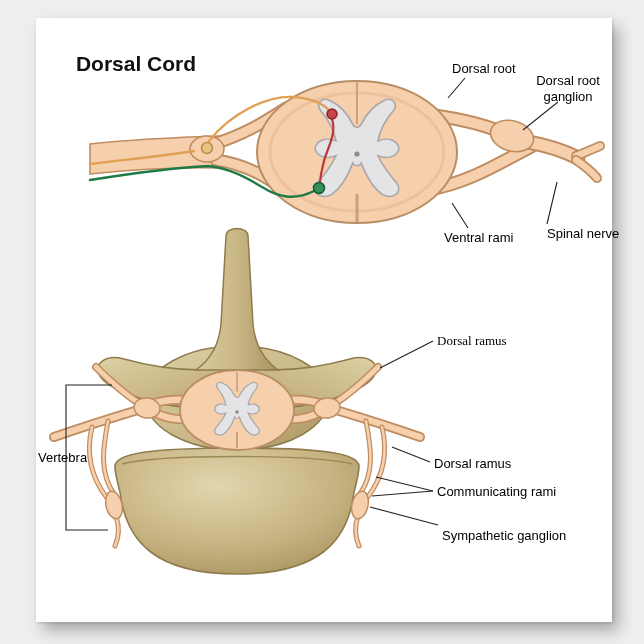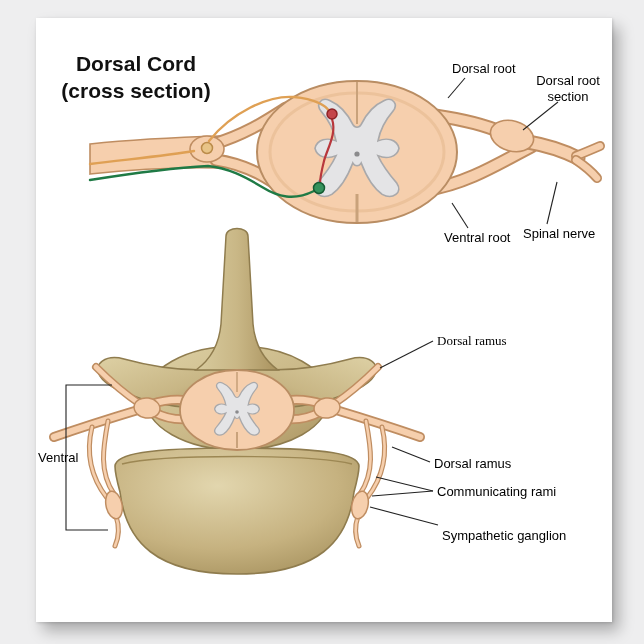--- a/index.html
+++ b/index.html
@@ -173,37 +173,36 @@
       <path d="M76,367 L30,367 L30,512 L72,512"></path>
       <path d="M394,444 L356,429"></path>
       <path d="M397,473 L340,459"></path>
       <path d="M397,473 L336,478"></path>
       <path d="M402,507 L334,489"></path>
     </g>
   </svg>
 
   <div class="title">
     <div>Dorsal Cord</div>
-    <div>(cross section)</div>
   </div>
 
   <div class="lbl" style="left:416px;top:43px;">Dorsal root</div>
 
   <div class="lbl center" style="left:490px;top:55px;width:84px;">
     <div>Dorsal root</div>
-    <div>section</div>
+    <div>ganglion</div>
   </div>
 
-  <div class="lbl" style="left:408px;top:212px;">Ventral root</div>
-
-  <div class="lbl" style="left:487px;top:208px;">Spinal nerve</div>
+  <div class="lbl" style="left:408px;top:212px;">Ventral rami</div>
+
+  <div class="lbl" style="left:511px;top:208px;">Spinal nerve</div>
 
   <div class="lbl" style="left:401px;top:315px;font-family:Liberation Serif, serif;">Dorsal ramus</div>
 
-  <div class="lbl" style="left:2px;top:432px;">Ventral</div>
+  <div class="lbl" style="left:2px;top:432px;">Vertebra</div>
 
   <div class="lbl" style="left:398px;top:438px;">Dorsal ramus</div>
 
   <div class="lbl" style="left:401px;top:466px;">Communicating rami</div>
 
   <div class="lbl" style="left:406px;top:500px;margin-top:10px;">Sympathetic ganglion</div>
 
 </div>
 
 </body></html>

